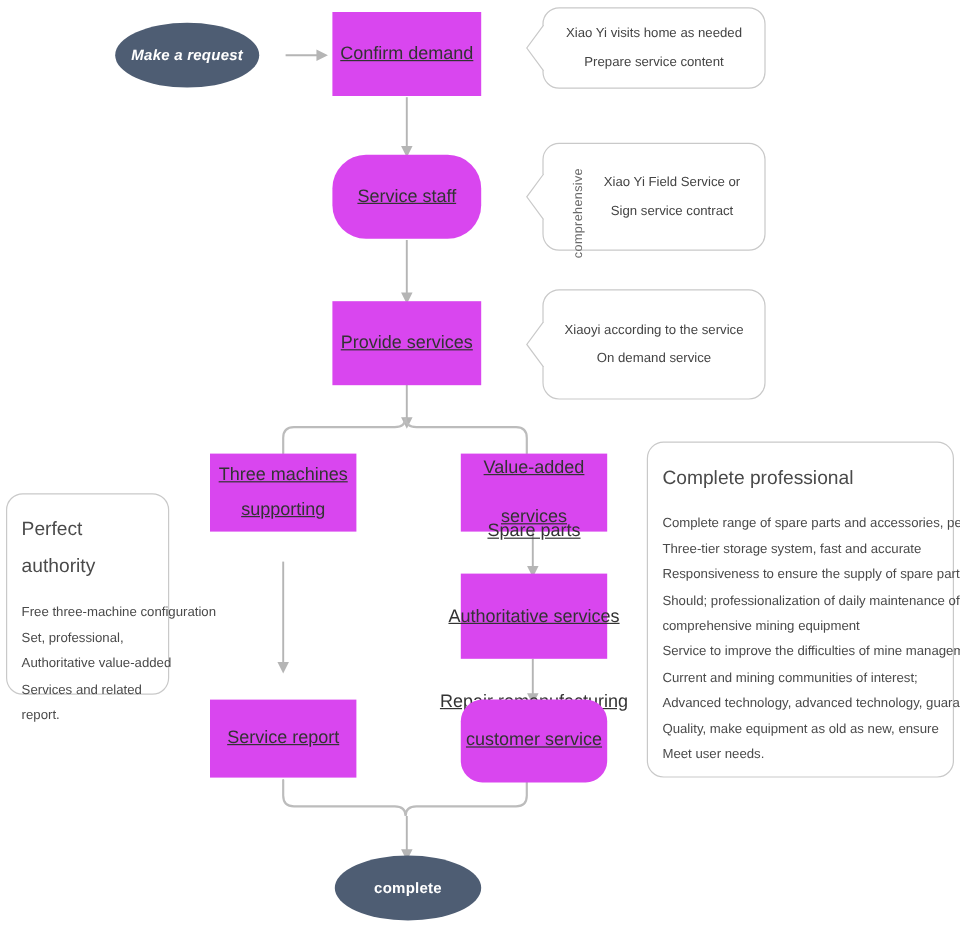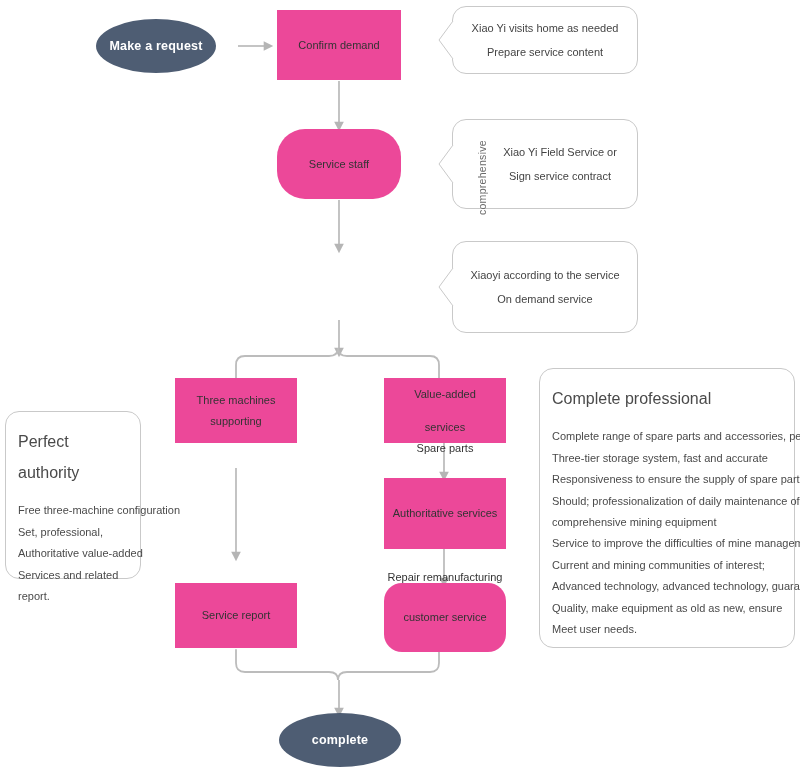--- a/index.html
+++ b/index.html
@@ -28,29 +28,30 @@
     font-weight: bold;
     font-size: 12.5px;
     display: flex;
     align-items: center;
     justify-content: center;
     letter-spacing: 0.2px;
   }
 
   
   .pbox {
-    background: #ec4899;
+    background: #d946ef;
     color: #333333;
-    font-size: 11px;
+    font-size: 15px;
     display: flex;
     flex-direction: column;
     align-items: center;
     justify-content: center;
     text-align: center;
     line-height: 1.9;
+    text-decoration: underline;
   }
   .pbox .ln { display: block; white-space: nowrap; }
 
   
   .note {
     background: #ffffff;
     border: 1px solid #c9c9c9;
     border-radius: 14px;
     box-sizing: border-box;
     color: #444444;
@@ -143,32 +144,35 @@
     <line x1="444" y1="443" x2="444" y2="476" stroke="#b5b5b5" stroke-width="1.6" marker-end="url(#arrowhead)"></line>
 
     <line x1="444" y1="549" x2="444" y2="582" stroke="#b5b5b5" stroke-width="1.6" marker-end="url(#arrowhead)"></line>
 
     <path d="M236,650 L236,663 Q236,672 245,672 L329,672 Q338,672 338,680
              Q338,672 347,672 L430,672 Q439,672 439,663 L439,650" fill="none" stroke="#bcbcbc" stroke-width="1.8" stroke-linecap="round"></path>
 
     <line x1="339" y1="680" x2="339" y2="712" stroke="#b5b5b5" stroke-width="1.6" marker-end="url(#arrowhead)"></line>
   </svg>
 
-  <div class="abs ellipse" style="left:96px; top:19px; width:120px; height:54px;">
+  <div class="abs ellipse" style="left:96px; top:19px; width:120px; height:54px;font-style:italic;">
     <span>Make a request</span>
   </div>
 
   <div class="abs pbox" style="left:277px; top:10px; width:124px; height:70px;">
     <span class="ln">Confirm demand</span>
   </div>
 
   <div class="abs pbox" style="left:277px; top:129px; width:124px; height:70px;border-radius:28px;">
     <span class="ln">Service staff</span>
   </div>
 
+  <div class="abs pbox" style="left:277px; top:251px; width:124px; height:70px;">
+    <span class="ln">Provide services</span>
+  </div>
 
   <div class="abs note note-callout" style="left:452px; top:6px; width:186px; height:68px;text-align:center;">
     <div class="tail-mask"></div>
     <svg class="tail" viewBox="0 0 16 40">
       <path d="M15,1 L1,20 L15,39" fill="#ffffff" stroke="#c9c9c9" stroke-width="1"></path>
     </svg>
     <div>
       <span class="ln">Xiao Yi visits home as needed</span>
       <span class="ln">Prepare service content</span>
     </div>

